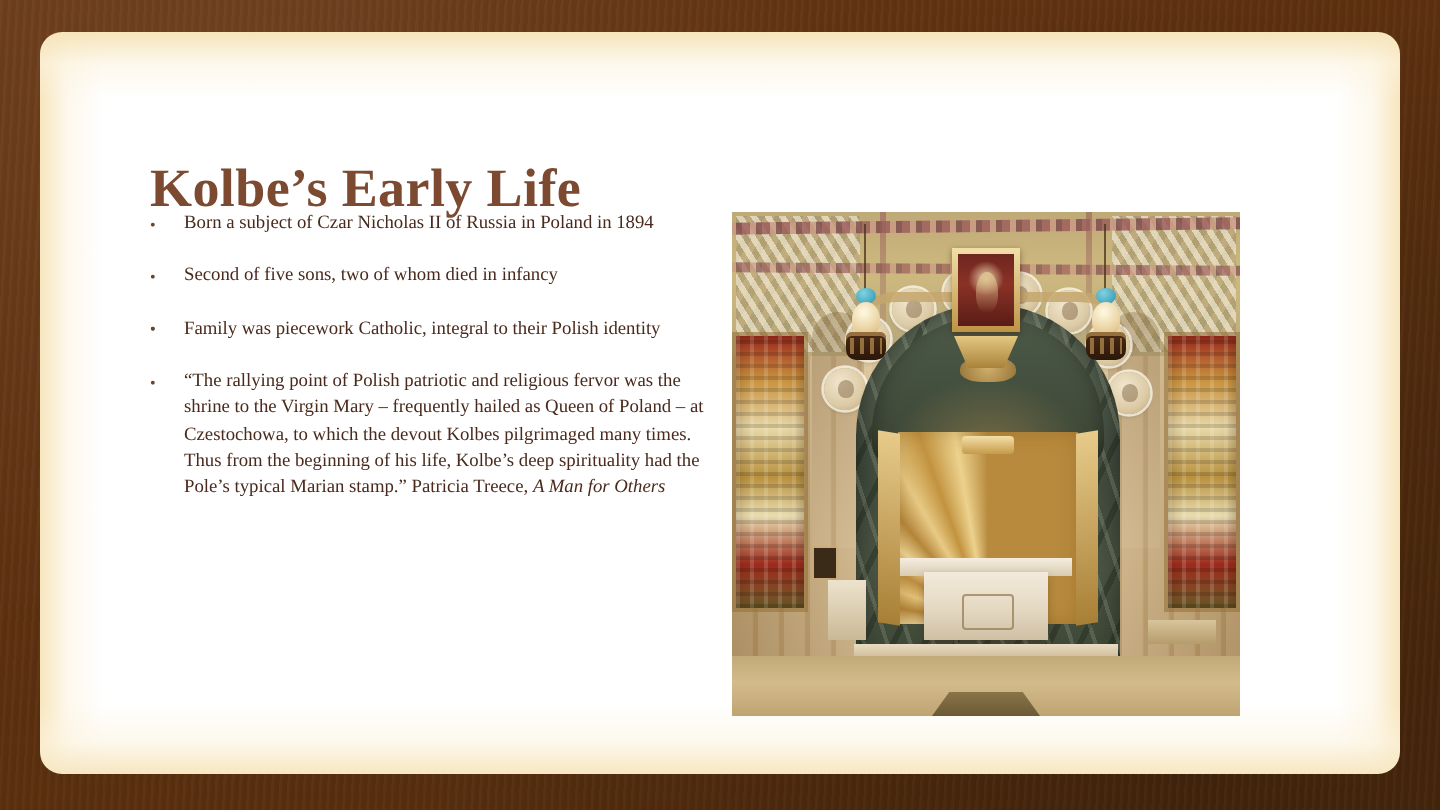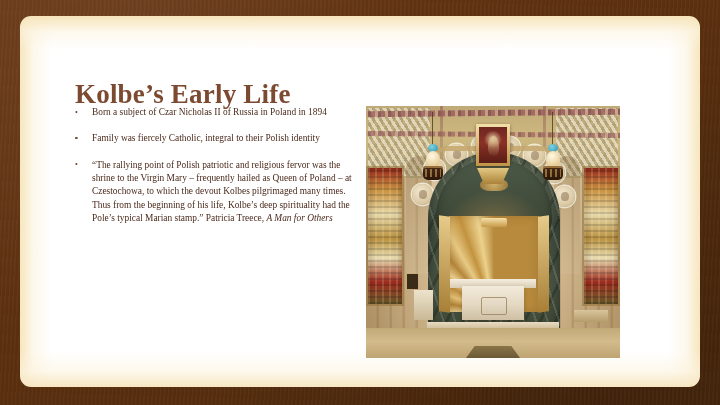--- a/index.html
+++ b/index.html
@@ -385,29 +385,30 @@
 
     <div id="bullets">
 
       <div class="bullet">
         <span class="glyph">•</span>
         <span class="txt">Born a subject of Czar Nicholas II of Russia in Poland in 1894</span>
       </div>
 
       <div class="bullet">
         <span class="glyph">•</span>
+        <span class="txt">Second of five sons, two of whom died in infancy</span>
       </div>
 
       <div class="bullet">
         <span class="glyph">•</span>
       </div>
 
       <div class="bullet">
         <span class="glyph">•</span>
-        <span class="txt">Family was fiercely Catholic, integral to their Polish identity</span>
+        <span class="txt">Family was piecework Catholic, integral to their Polish identity</span>
       </div>
 
       <div class="bullet">
         <span class="glyph">•</span>
         <span class="txt">“The rallying point of Polish patriotic and religious fervor was the shrine to the Virgin Mary – frequently hailed as Queen of Poland – at Czestochowa, to which the devout Kolbes pilgrimaged many times. Thus from the beginning of his life, Kolbe’s deep spirituality had the Pole’s typical Marian stamp.” Patricia Treece, </span><span class="cite-italic">A Man for Others</span>
       </div>
 
     </div>
 
     <div id="photo">

